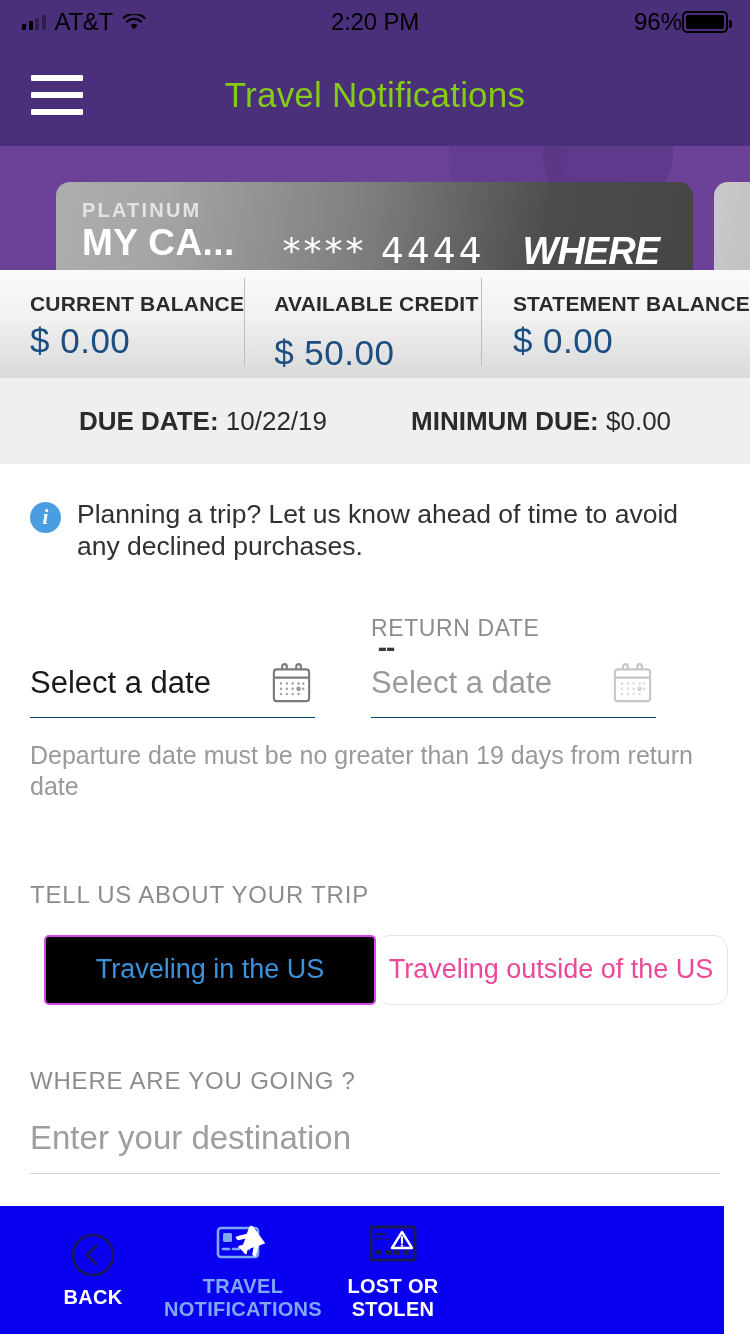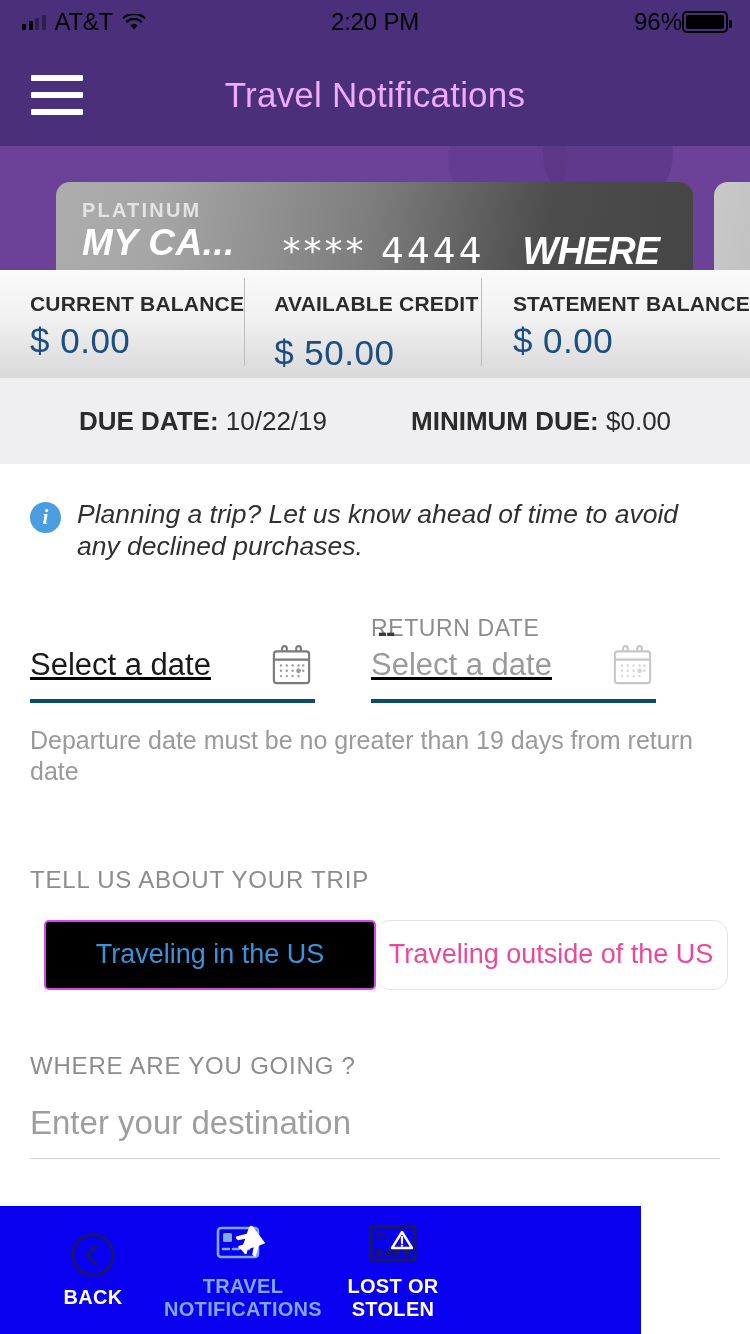--- a/index.html
+++ b/index.html
@@ -48,21 +48,21 @@
     height: 102px; background: #4A2F7A;
     display: flex; align-items: center; position: relative;
   }
   .hamburger {
     position: absolute; left: 31px; top: 50%; transform: translateY(-50%);
     width: 52px; display: flex; flex-direction: column; gap: 11px;
     cursor: pointer;
   }
   .hamburger i { display:block; height: 6px; background: #fff; border-radius: 1px; }
   .nav-title {
-    width: 100%; text-align: center; color: #f0abfc;
+    width: 100%; text-align: center; color: #84cc16;
     font-size: 35px; font-weight: 400; letter-spacing: .2px;
   }
 
   
   .carousel {
     height: 124px; background: #6C4299; position: relative; overflow: hidden;
   }
   .blob { position: absolute; background: #5E3A8C; opacity:.55; border-radius: 50%; }
   .blob.b1 { width: 120px; height: 110px; left: 448px; top: -42px; }
   .blob.b2 { width: 130px; height: 120px; left: 543px; top: -52px; background:#55337F; }
@@ -79,21 +79,21 @@
     left: 714px; width: 120px;
     background: linear-gradient(100deg, #C9C9C9 0%, #B4B4B4 100%);
   }
   .card-left { display: flex; flex-direction: column; }
   .card-tier {
     font-size: 20px; font-weight: 700; letter-spacing: 2.2px;
     color: #E3E3E3; line-height: 1;
   }
   .card-name {
     font-size: 37px; font-weight: 700; letter-spacing: .4px;
-    margin-top: 4px; line-height: 1.05; white-space: nowrap; font-style: italic;
+    margin-top: 4px; line-height: 1.05; white-space: nowrap;
   }
   .card-number {
     font-size: 36px; font-weight: 500; letter-spacing: 3px;
     margin: 30px 0 0 48px; white-space: nowrap; font-family:"DejaVu Sans", sans-serif;
   }
   .card-brand {
     margin-left: auto; margin-top: 30px; font-size: 38px; font-weight: 700;
     font-style: italic; letter-spacing: -1px; padding-right: 8px;
   }
 
@@ -132,32 +132,32 @@
   .duebar span { font-weight: 400; }
 
   
   .infoblock { display: flex; padding: 34px 34px 0 30px; gap: 16px; }
   .info-icon {
     flex: 0 0 auto; width: 31px; height: 31px; border-radius: 50%;
     background: #4A9DE0; color: #fff; font-style: italic; font-weight: 700;
     font-size: 21px; display: flex; align-items: center; justify-content: center;
     margin-top: 4px; font-family: "Liberation Serif", serif;
   }
-  .info-text { font-size: 26.5px; line-height: 1.22; color: #303030; font-style: italic; }
+  .info-text { font-size: 26.5px; line-height: 1.22; color: #303030; }
 
   
   .dates { display: flex; padding: 52px 30px 0 30px; align-items: flex-end; }
   .datecol { width: 285px; }
   .datecol.right { margin-left: 56px; }
   .field-label {
     font-size: 23px; color: #8C8C8C; letter-spacing: .6px; font-weight: 400;
   }
   .date-input {
-    margin-top: 0; display: flex; align-items: center; justify-content: space-between;
-    border-bottom: 4px solid #0c4a6e; padding-bottom: 10px; text-decoration: underline;
+    margin-top: 18px; display: flex; align-items: center; justify-content: space-between;
+    border-bottom: 1px solid #0c4a6e; padding-bottom: 10px;
   }
   .date-text { font-size: 31px; color: #1A1A1A; }
   .date-text.placeholder { color: #9A9A9A; }
   .cal-icon { width: 47px; height: 47px; flex: 0 0 auto; }
   .cal-icon.dim { opacity: .42; }
   .dash {
     font-size: 28px; color: #3A3A3A; font-weight: 700;
     margin: 0 0 20px 0; width: 56px; text-align: center; letter-spacing: -1px;
     position: absolute;
   }
@@ -199,21 +199,21 @@
     padding-bottom: 16px;
   }
   .dest-field input {
     width: 100%; border: none; outline: none; background: transparent;
     font-family: "Liberation Sans", sans-serif; font-size: 33px; color: #1a1a1a;
   }
   .dest-field input::placeholder { color: #9E9E9E; }
 
   
   .tabbar {
-    position: absolute; left: 0; bottom: 0; width: 641px; height: 128px;
+    position: absolute; left: 0; bottom: 0; width: 724px; height: 128px;
     background: #0A00F0; display: flex; align-items: center; padding-left: 18px;
   }
   .tab {
     width: 150px; display: flex; flex-direction: column;
     align-items: center; gap: 7px; cursor: pointer;
   }
   .tab-ico { height: 48px; display: flex; align-items: center; justify-content: center; }
   .tab-label {
     font-size: 20px; font-weight: 700; text-align: center; line-height: 1.15;
     letter-spacing: .3px;

